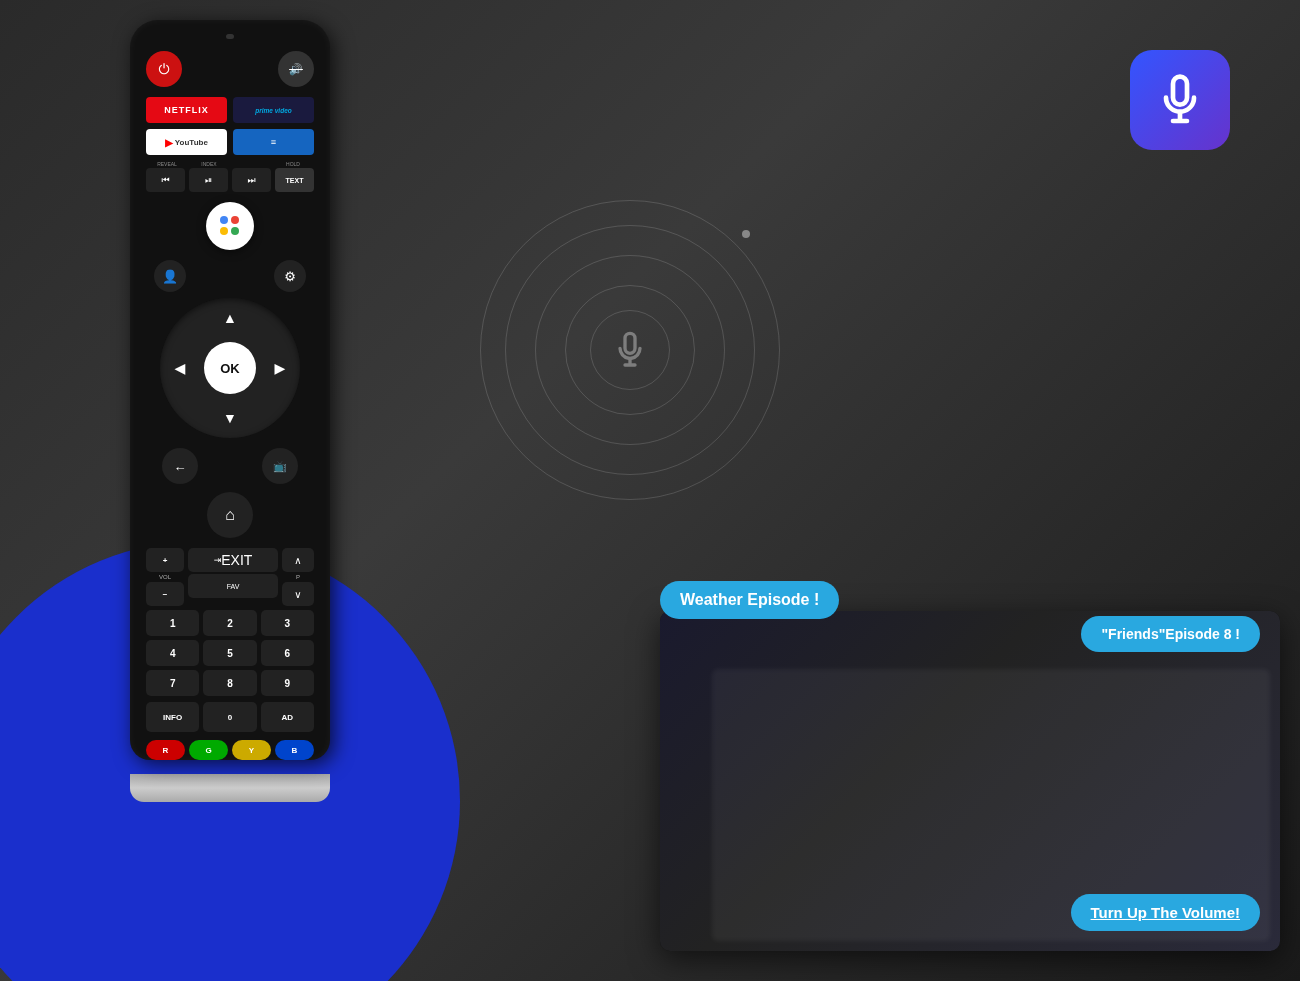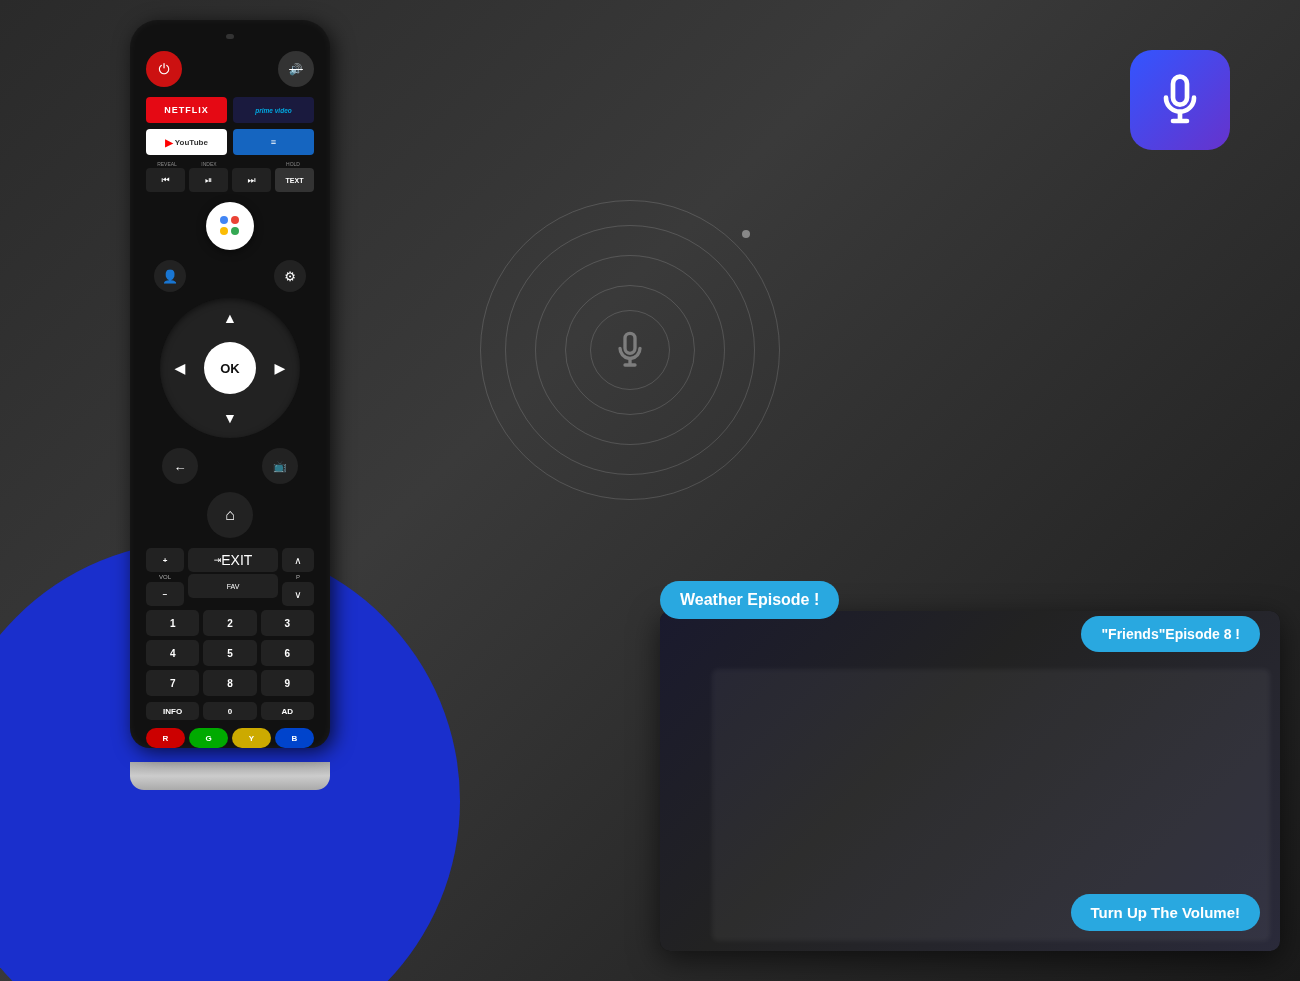--- a/index.html
+++ b/index.html
@@ -403,21 +403,21 @@
 
     
     .info-row {
       display: flex;
       gap: 4px;
       margin-bottom: 8px;
     }
 
     .btn-info {
       flex: 1;
-      height: 18px;
+      height: 30px;
       background: #222;
       border-radius: 5px;
       display: flex;
       align-items: center;
       justify-content: center;
       color: white;
       font-size: 8px;
       font-weight: bold;
     }
 
@@ -620,20 +620,21 @@
       font-size: 26px;
       font-weight: 900;
       padding: 14px 28px;
       border-radius: 24px;
     }
 
     .bubble-volume {
       bottom: 10px;
       right: 10px;
       font-size: 15px;
+      text-decoration: underline;
     }
 
     
     .vol-exit-section {
       display: flex;
       gap: 4px;
       margin-bottom: 4px;
     }
   </style>
 </head>

